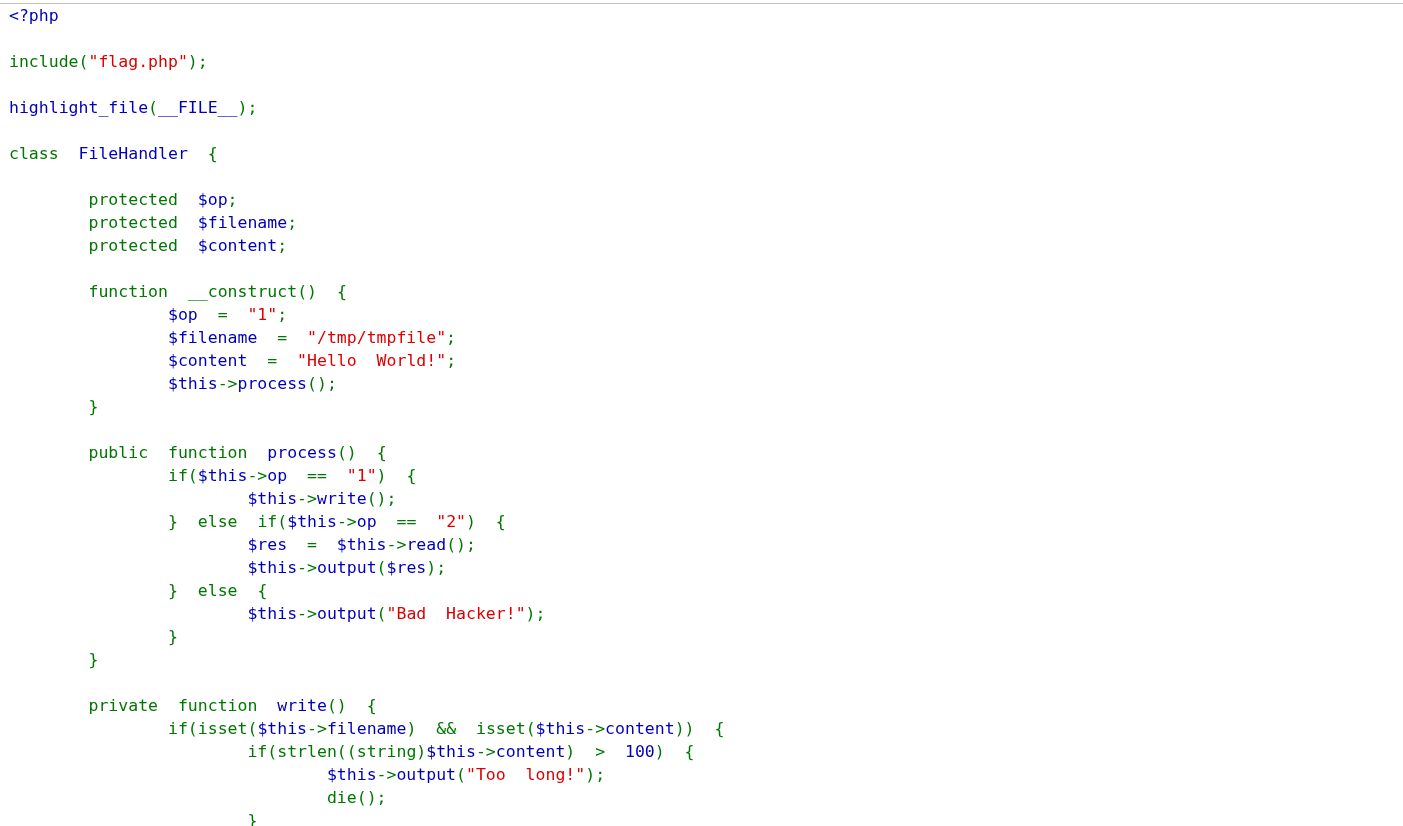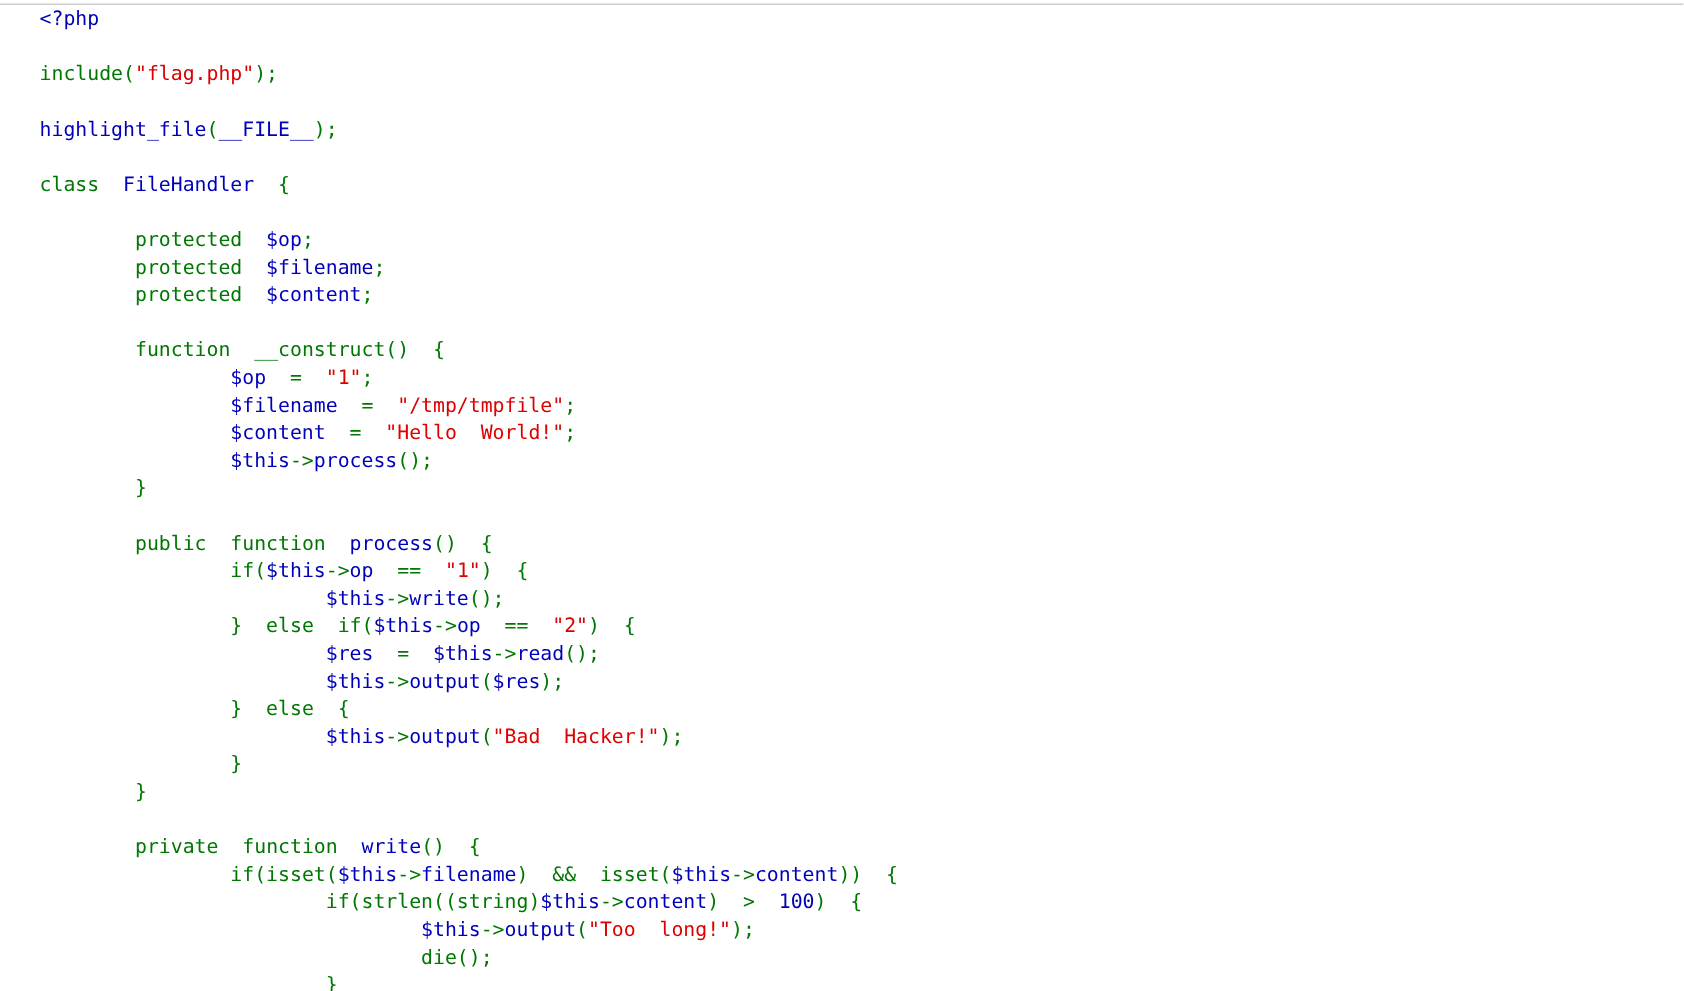--- a/index.html
+++ b/index.html
@@ -31,21 +31,20 @@
     line-height: 23px;
     white-space: pre;
     letter-spacing: 0px;
     color: #000000;
   }
 
   .ln {
     display: block;
     height: 23px;
     white-space: pre;
-    margin-left: 24px;
   }
 
   
   .c-default { color: #0000BB; }
   .c-keyword { color: #007700; }
   .c-string  { color: #DD0000; }
 </style>
 </head>
 <body>
 

